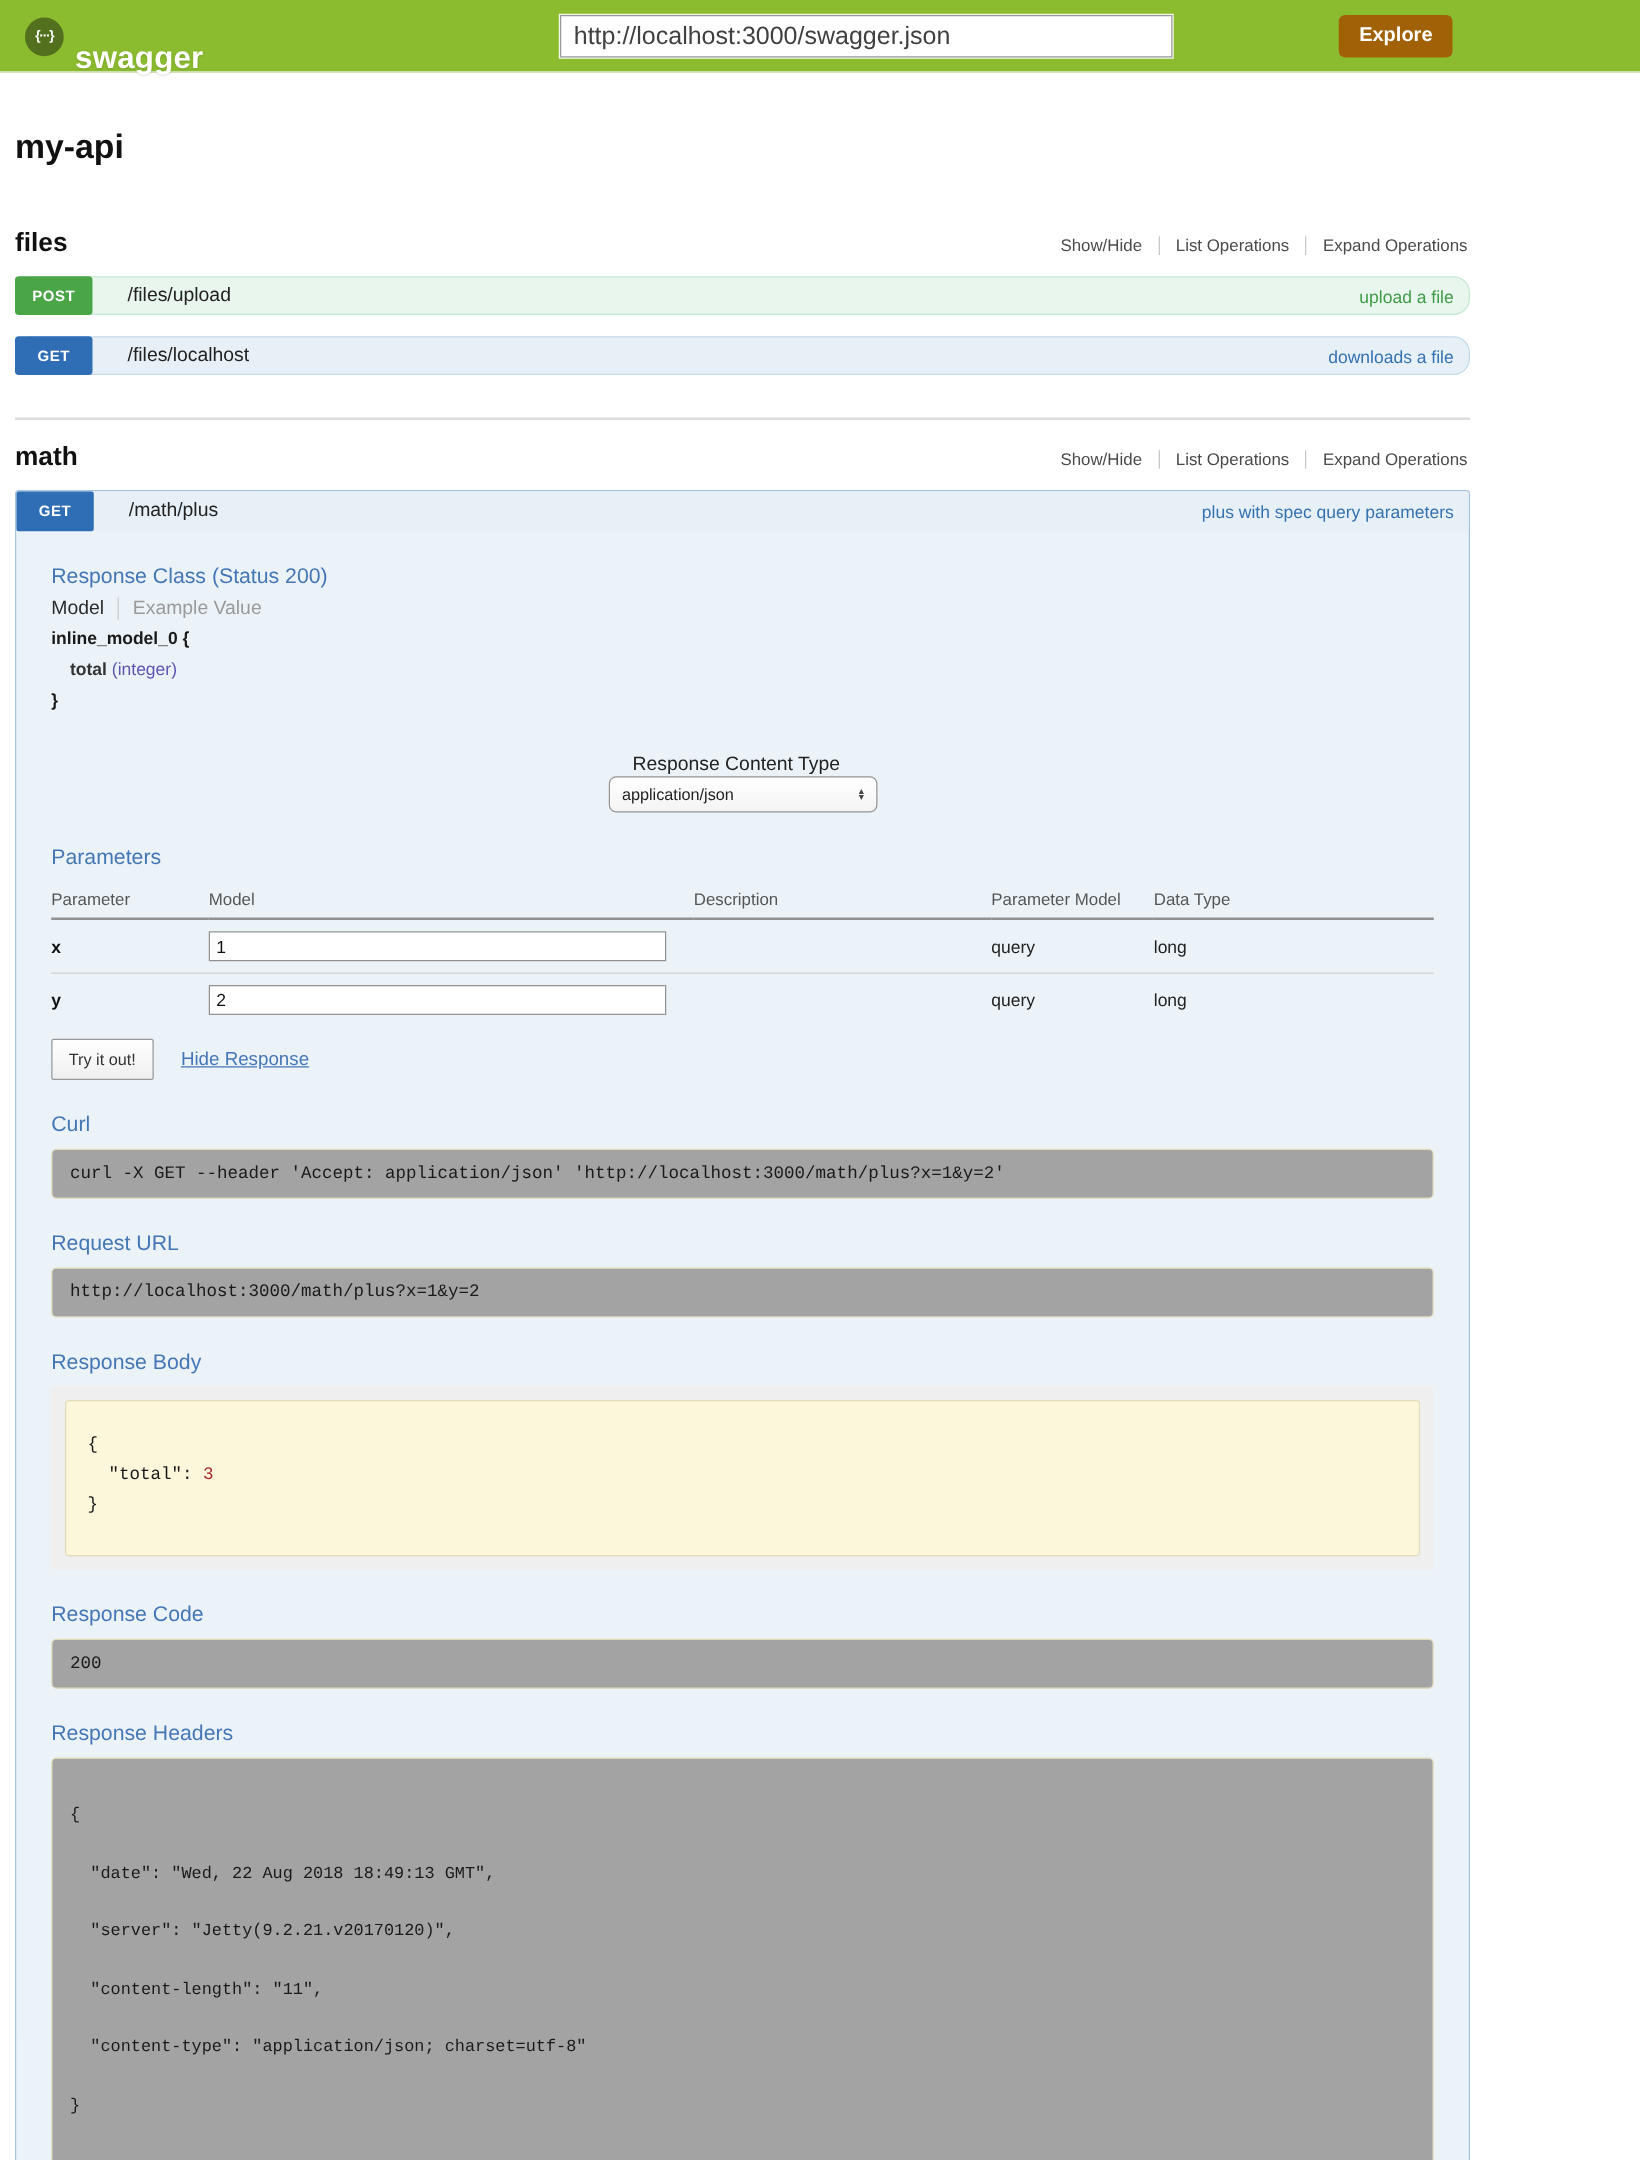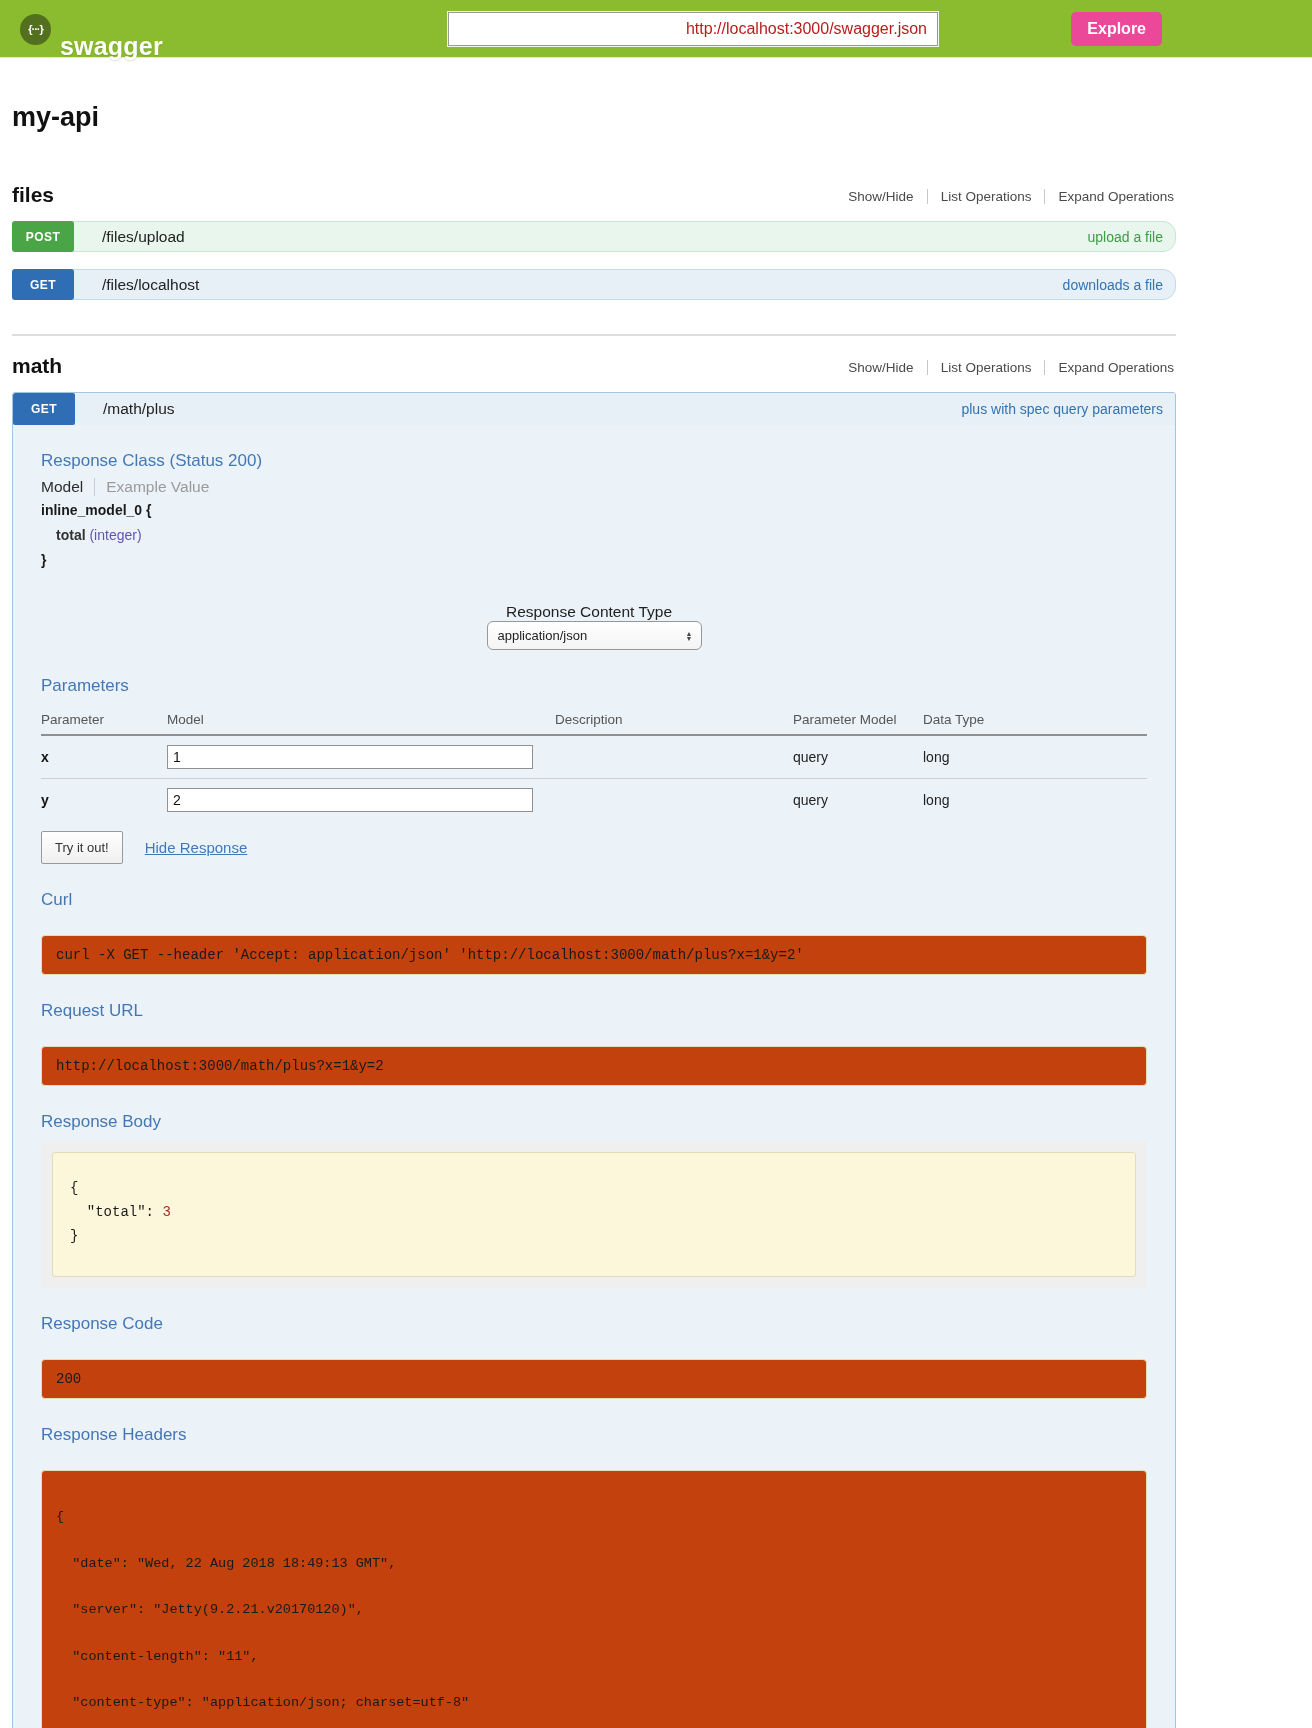--- a/index.html
+++ b/index.html
@@ -8,22 +8,22 @@
 
   
   .topbar { height:58px; background:#8BBC2F; position:relative; border-bottom:1px solid #e4e9d7; }
   .logo-wrap { position:absolute; left:20px; top:0; height:58px; display:flex; align-items:center; cursor:pointer; }
   .logo-circle { width:31px; height:31px; border-radius:50%; background:#53701E; color:#fff;
                  display:flex; align-items:center; justify-content:center; font-size:11px; font-weight:bold; letter-spacing:-1px; }
   .logo-text { color:#fff; font-weight:bold; font-size:25px; margin-left:9px; letter-spacing:0.2px;
                text-shadow:0 1px 2px rgba(0,0,0,0.15);margin-top:34px; }
   .url-input { position:absolute; left:448px; top:12px; width:490px; height:34px; background:#fff;
                border:1px solid #999; box-shadow:inset 0 0 0 2px #fff, 0 0 0 1px #f3f7e8; padding:0 10px;
-               font-size:16px; font-family:"Liberation Sans",sans-serif; color:#b91c1c;text-align:right; }
-  .explore-btn { position:absolute; right:150px; top:12px; height:34px; padding:0 16px; background:#ec4899;
+               font-size:20px; font-family:"Liberation Sans",sans-serif; color:#404040; }
+  .explore-btn { position:absolute; right:150px; top:12px; height:34px; padding:0 16px; background:#a16207;
                  border:none; border-radius:5px; color:#fff; font-weight:bold; font-size:16px;
                  font-family:"Liberation Sans",sans-serif; cursor:pointer; }
 
   
   .container { margin-left:12px; width:1164px; }
   .page-title { font-size:27px; font-weight:bold; color:#111; margin-top:44px; }
 
   .section-head { display:flex; align-items:flex-end; justify-content:space-between; margin-top:50px; margin-bottom:14px; }
   .section-name { font-size:21px; font-weight:bold; color:#111; }
   .section-controls { display:flex; align-items:center; font-size:13.5px; color:#4a4a4a; padding-bottom:3px; }
@@ -89,21 +89,21 @@
   .param-input { width:366px; height:24px; border:1px solid #919191; padding:2px 5px; font-size:14px;
                  font-family:"Liberation Sans",sans-serif; color:#111; background:#fff; }
   .param-meta { font-size:14.5px; color:#222; }
 
   .try-row { display:flex; align-items:center; margin-top:10px; }
   .try-btn { background:linear-gradient(#fff,#efefef); border:1px solid #999; border-radius:2px;
              font-size:13px; color:#333; padding:8px 13px; font-family:"Liberation Sans",sans-serif; cursor:pointer; }
   .hide-response { margin-left:22px; color:#4577B5; font-size:15px; text-decoration:underline; cursor:pointer; }
 
   
-  .code-box { background:#c2410c; border:1px solid #E2DCB8; border-radius:4px; margin-top:25px;
+  .code-box { background:#a3a3a3; border:1px solid #E2DCB8; border-radius:4px; margin-top:9px;
               font-family:"Liberation Mono","DejaVu Sans Mono",monospace; font-size:14px; color:#1a1a1a;
               padding:11px 14px; white-space:pre; overflow:hidden; }
   .body-wrap { background:#EFEFEF; border-radius:3px; margin-top:9px; padding:11px; }
   .body-box { background:#FCF6DB; border:1px solid #E2DCB8; border-radius:3px;
               font-family:"Liberation Mono","DejaVu Sans Mono",monospace; font-size:14px; color:#1a1a1a;
               padding:23px 17px 28px 17px; line-height:24px; white-space:pre; }
   .num-red { color:#A52A2A; }
   .headers-box { padding:7px 14px 14px 14px; line-height:15.5px; font-size:13.5px; }
   .headers-box div { white-space:pre; }
 </style>

